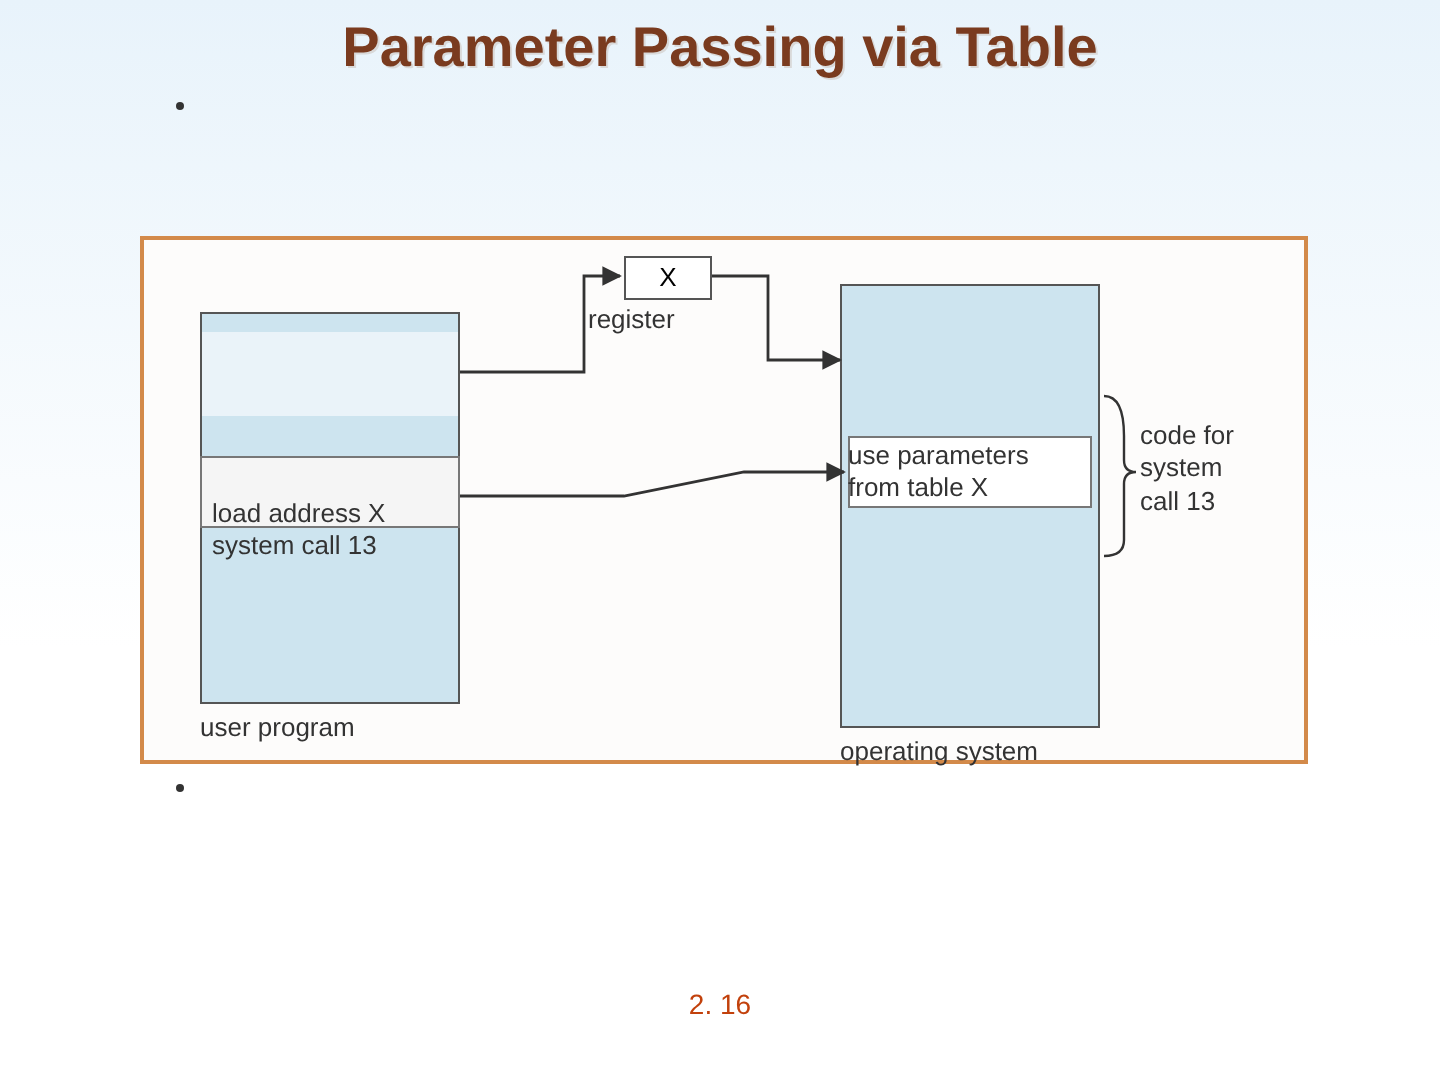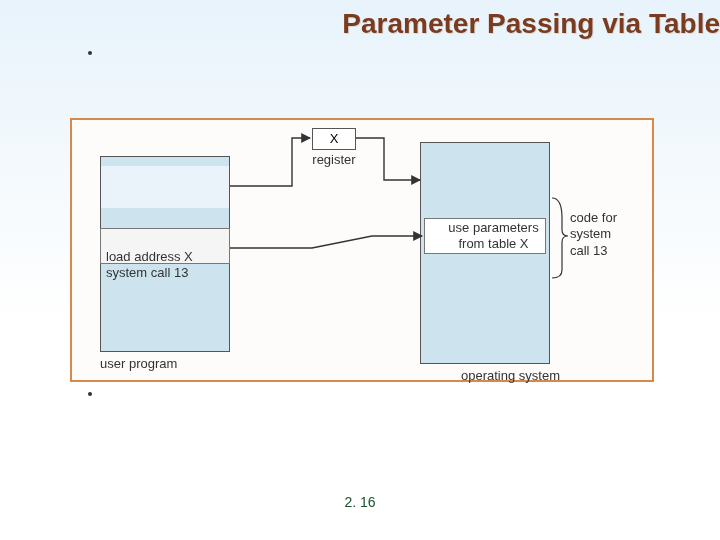--- a/index.html
+++ b/index.html
@@ -10,21 +10,21 @@
     font-family: Arial, Helvetica, sans-serif;
     background: linear-gradient(to bottom, #e8f3fb 0%, #ffffff 60%, #ffffff 100%);
     position: relative;
     overflow: hidden;
   }
   .title {
     position: absolute;
     top: 8px;
     left: 0;
     width: 100%;
-    text-align: right;
+    text-align: center;
     font-size: 28px;
     font-weight: bold;
     color: #7a3b1f;
     text-shadow: 1px 1px 0 #d9d9d9;
   }
   .frame {
     position: absolute;
     left: 70px;
     top: 118px;
     width: 580px;
@@ -36,32 +36,32 @@
     position: absolute;
     background: #cde4ef;
     border: 1px solid #555;
     box-sizing: border-box;
   }
   .label {
     position: absolute;
     font-size: 13px;
     color: #333;
     line-height: 1.25;
-    text-align: center;
+    text-align: left;
   }
   .label.left {
     text-align: left;
   }
   .pagenum {
     position: absolute;
     bottom: 30px;
     width: 100%;
     text-align: center;
     font-size: 14px;
-    color: #14532d;
+    color: #c2410c;
   }
   .dot {
     position: absolute;
     width: 4px;
     height: 4px;
     background: #333;
     border-radius: 50%;
   }
   
   .light-band {
@@ -115,21 +115,21 @@
   <div class="label left" style="left:34px; top:110px; width:120px;margin-top:19px;">load address X<br>system call 13</div>
   <div class="label" style="left:28px; top:236px; width:130px; text-align:left;">user program</div>
 
   <div class="mini-box" style="left:240px; top:8px; width:44px; height:22px;">X</div>
   <div class="label" style="left:222px; top:32px; width:80px;">register</div>
 
   <div class="box" style="left:348px; top:22px; width:130px; height:222px;"></div>
 
   <div class="syscall-band" style="left:352px; top:98px; width:122px; height:36px; background:#fff;"></div>
   <div class="label" style="left:352px; top:100px; width:139px;">use parameters<br>from table X</div>
-  <div class="label" style="left:348px; top:248px; width:140px; text-align:right;">operating system</div>
+  <div class="label" style="left:348px; top:248px; width:140px; text-align:left;">operating system</div>
 
   <div class="label left" style="left:498px; top:90px; width:75px;">code for<br>system<br>call 13</div>
 
   <svg class="arrows" viewBox="0 0 580 260">
     <defs>
       <marker id="ah" viewBox="0 0 10 10" refX="9" refY="5" markerWidth="7" markerHeight="7" orient="auto-start-reverse">
         <path d="M 0 0 L 10 5 L 0 10 z" fill="#333"></path>
       </marker>
     </defs>
 

